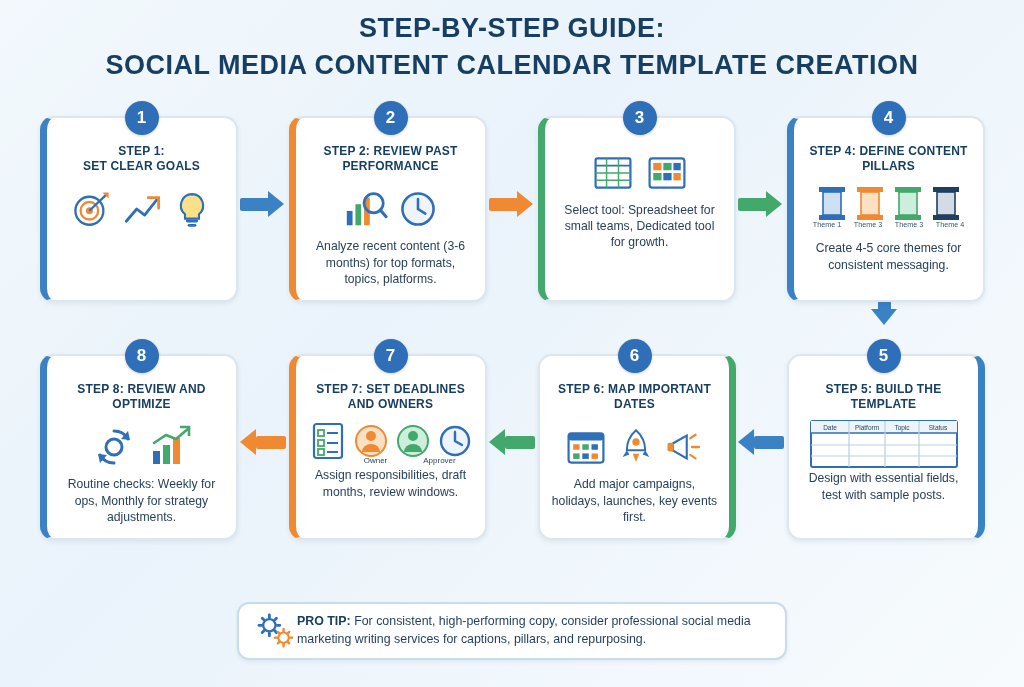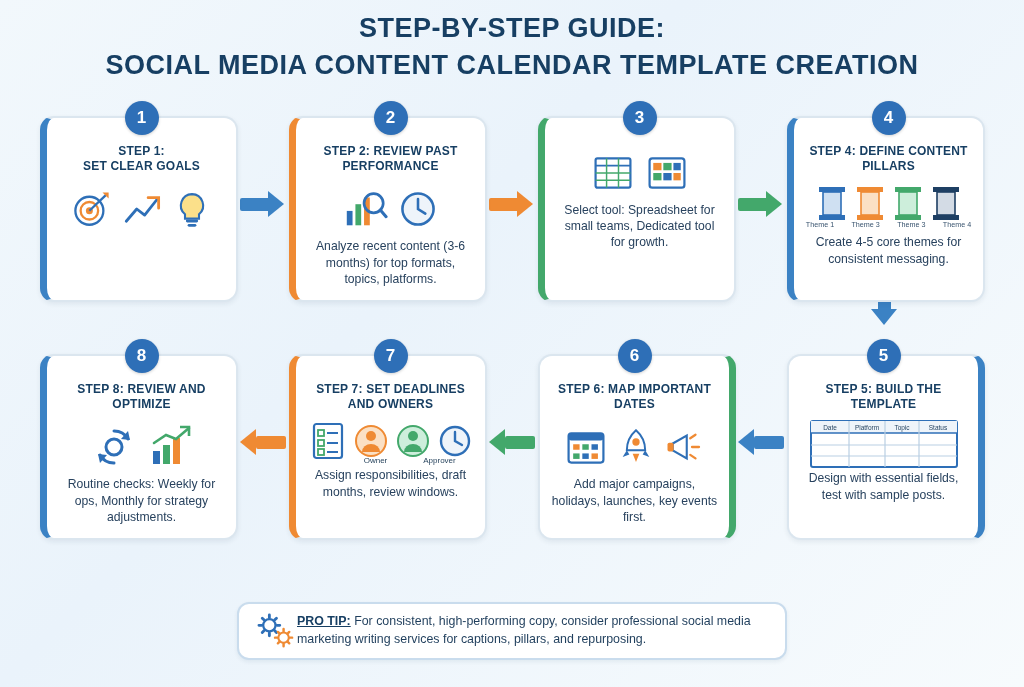--- a/index.html
+++ b/index.html
@@ -153,32 +153,31 @@
     justify-content: center;
   }
   .protip-text {
     font-size: 12.4px;
     line-height: 1.42;
     color: #1f3e5c;
   }
   .protip-label {
     font-weight: bold;
     color: #173f63;
-    text-decoration: underline;
   }
 
   
   .mini-labels {
     display: flex;
-    justify-content: space-between;
+    justify-content: center;
     gap: 7px;
     font-size: 7.2px;
     color: #38536e;
     margin-top: -6px;
-    margin-bottom: 5px;
+    margin-bottom: 11px;
   }
   .mini-labels span { width: 34px; display:block; }
 
   .role-labels {
     display: flex;
     justify-content: center;
     gap: 20px;
     font-size: 8px;
     color: #2a465f;
     margin-top: -8px;

